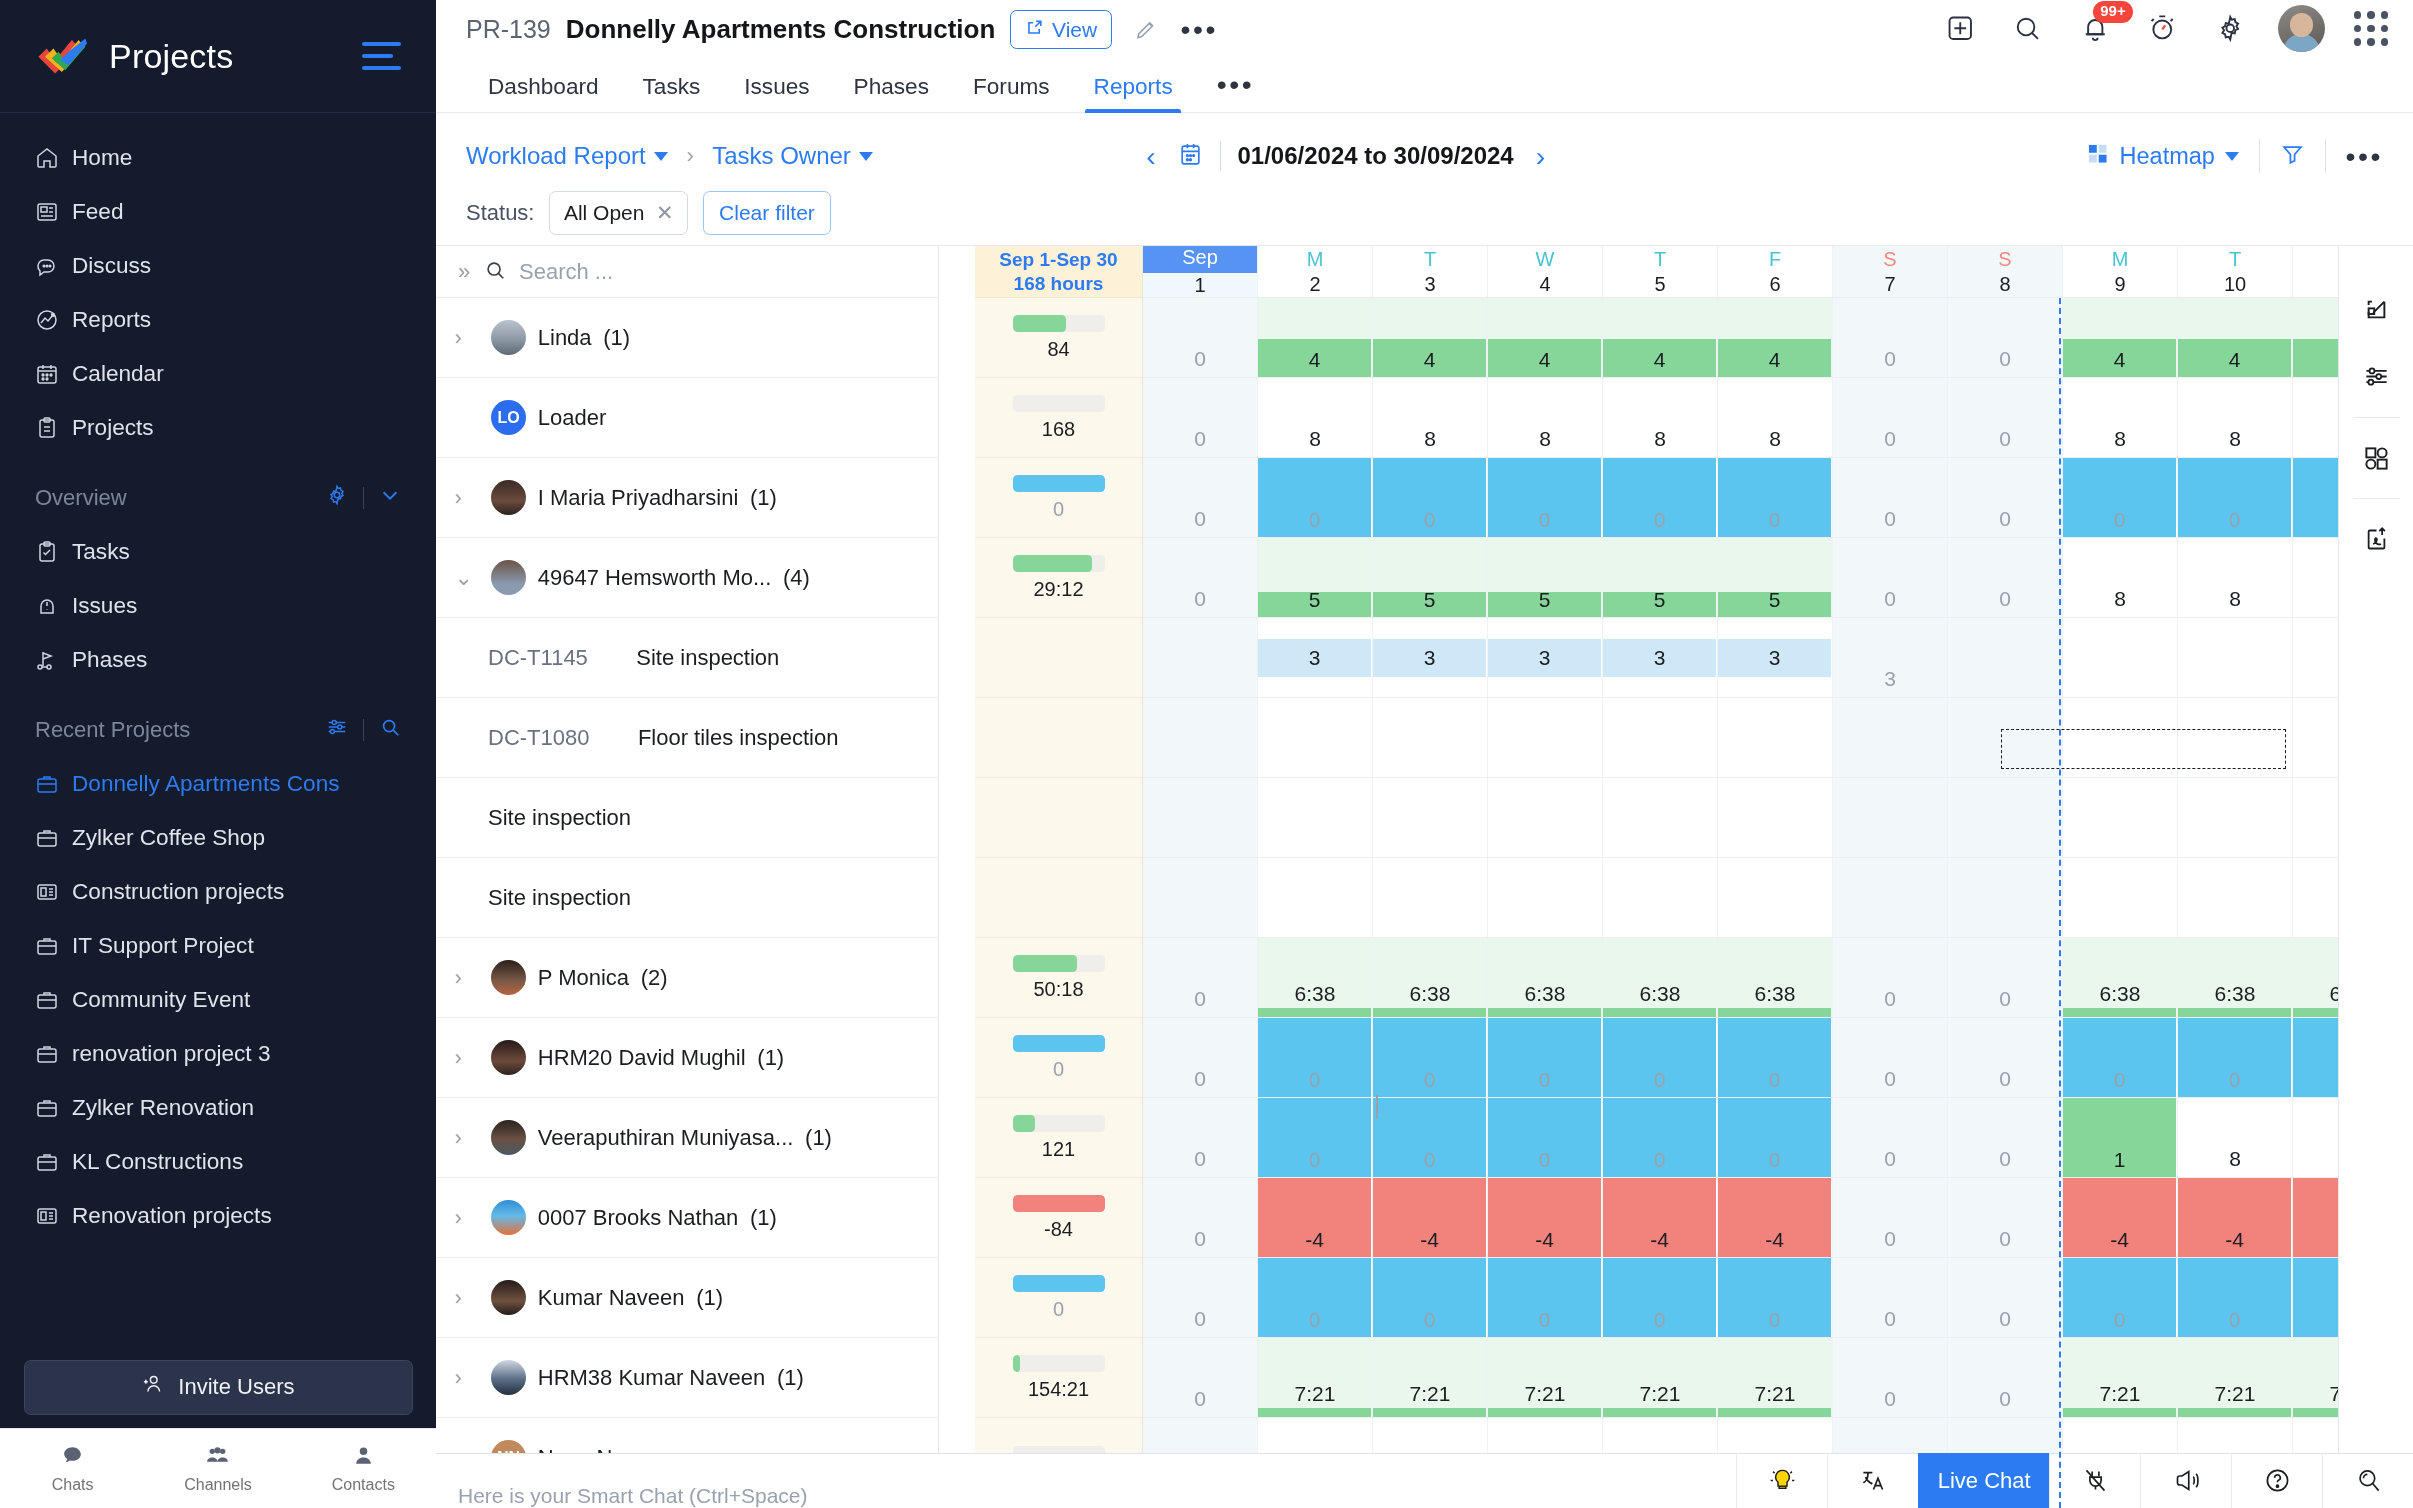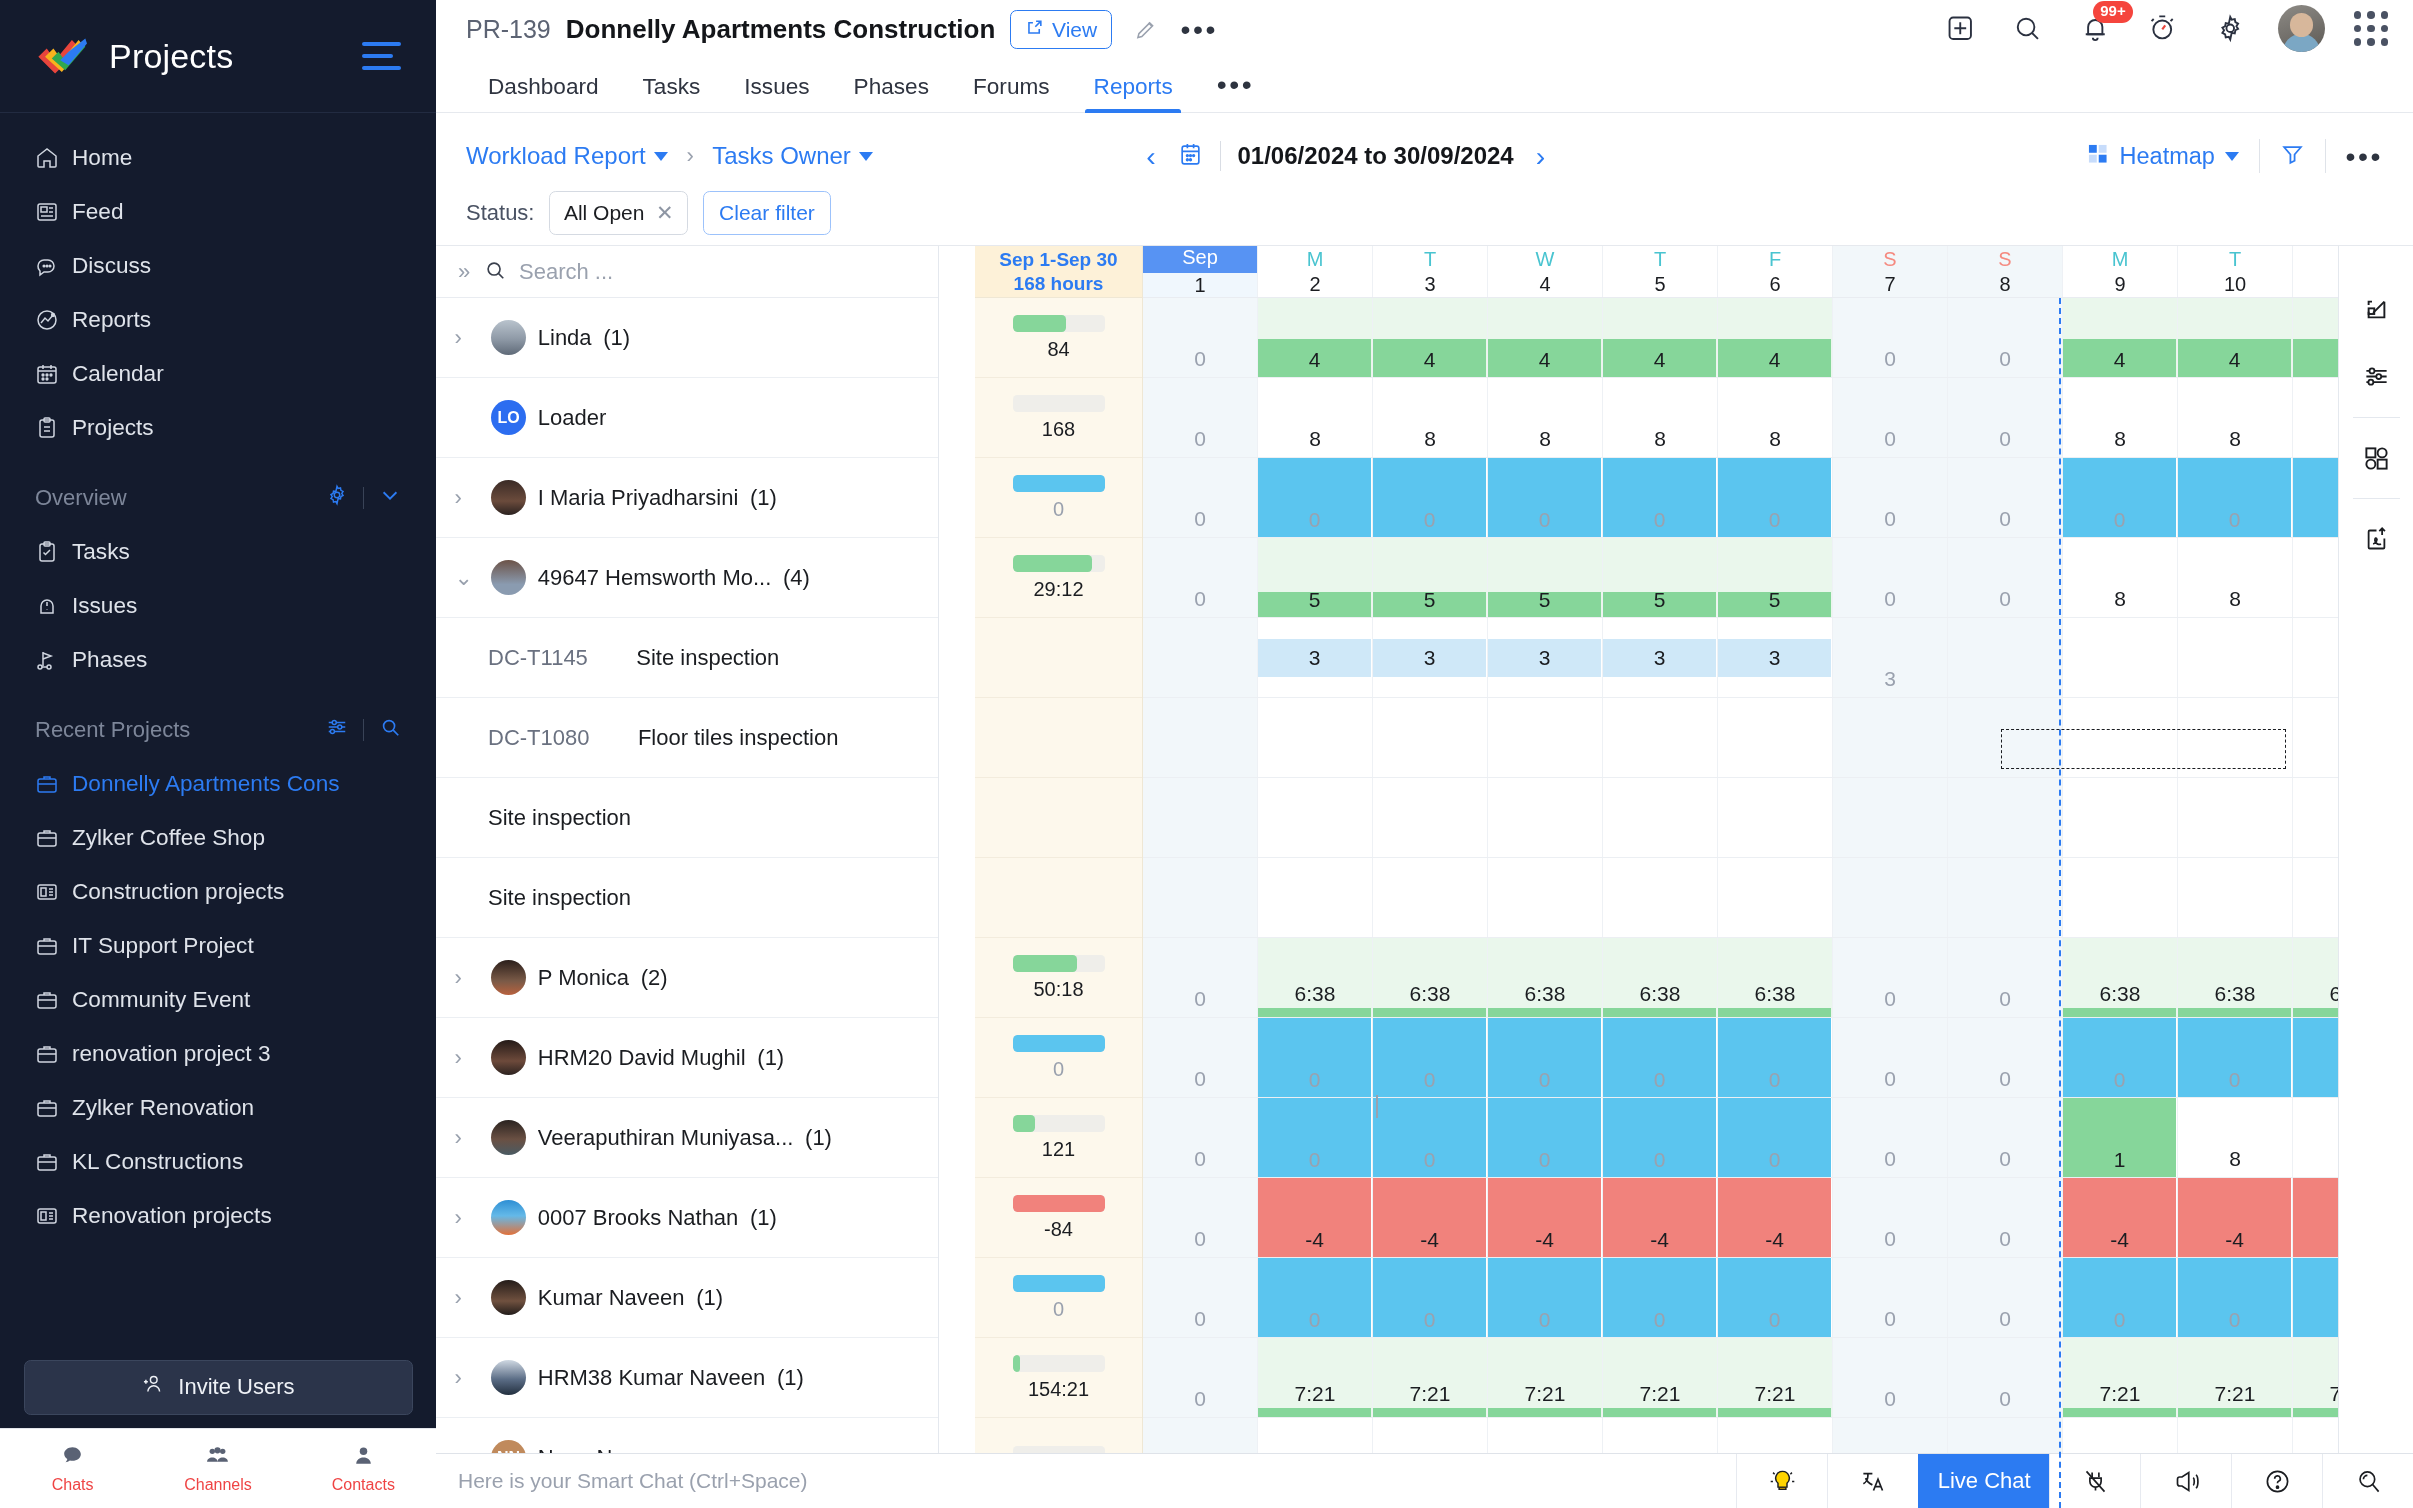--- a/index.html
+++ b/index.html
@@ -51,21 +51,21 @@
     font-size: 22px; color: #eef1f6; cursor:pointer;
   }
   .sb-invite svg { width: 23.5px; height: 23.5px; }
 
   .sb-bottom {
     height: 80px; flex: 0 0 80px; background:#fff; display:flex; align-items:center;
     border-top: 0.8px solid #e3e6ec;
   }
   .sb-bottom .bi { flex:1; display:flex; flex-direction:column; align-items:center; gap:3.4px; cursor:pointer;}
   .sb-bottom .bi svg { width: 25px; height: 25px; }
-  .sb-bottom .bi span { font-size: 16px; color: #ef4444; }
+  .sb-bottom .bi span { font-size: 16px; color: #737373; }
 
   
   .main { flex: 1 1 auto; display: flex; flex-direction: column; min-width: 0; background:#fff;}
   .topbar { height: 113px; flex:0 0 113px; border-bottom: 0.8px solid #e6e9ee; padding: 0 30px; position:relative;}
   .tb-row1 { height: 59px; display: flex; align-items: center; gap: 15px; }
   .proj-code { font-size: 25px; color: #5c6373; font-weight: 400; }
   .proj-name { font-size: 26px; font-weight: 700; color:#14161a; }
   .view-btn {
     display:flex; align-items:center; gap:8.4px; border:0.8px solid #2c7bf2; border-radius:6.7px;
     height:39px; padding: 0 13.4px; color:#2c7bf2; font-size:21px; cursor:pointer; background:#fff;
@@ -203,21 +203,21 @@
     width: 75px; flex:0 0 75px; border-left:0.8px solid #e4e8ee; background:#fff;
     display:flex; flex-direction:column; align-items:center; padding-top: 30px; gap: 0;
   }
   .rail .ri { width:75px; height: 67px; display:flex; align-items:center; justify-content:center; cursor:pointer;}
   .rail .ri svg { width:27px; height:27px;}
   .rail .rsep { width:47px; height:0.8px; background:#e4e8ee; margin: 6.7px 0;}
 
   
   .chatbar {
     position:absolute; left: 436px; right: 0; bottom: 0; height: 55px; background:#fff;
-    border-top:0.8px solid #dfe3e9; display:flex; align-items:center;
+    border-top:0.8px solid #dfe3e9; display:flex; align-items:flex-end;
   }
   .chat-input { flex:1 1 auto; padding-left: 22px; font-size:21px; color:#9aa1ae;}
   .chat-icons { display:flex; align-items:center; height:55px;}
   .chat-icons .ci {
     width: 91px; height:55px; display:flex; align-items:center; justify-content:center;
     border-left:0.8px solid #e7eaf0; cursor:pointer;
   }
   .chat-icons .ci svg{ width:27px; height:27px;}
   .chat-icons .live {
     background:#2c7bf2; color:#fff; font-size:22px; padding: 0 18.4px; height:55px;

